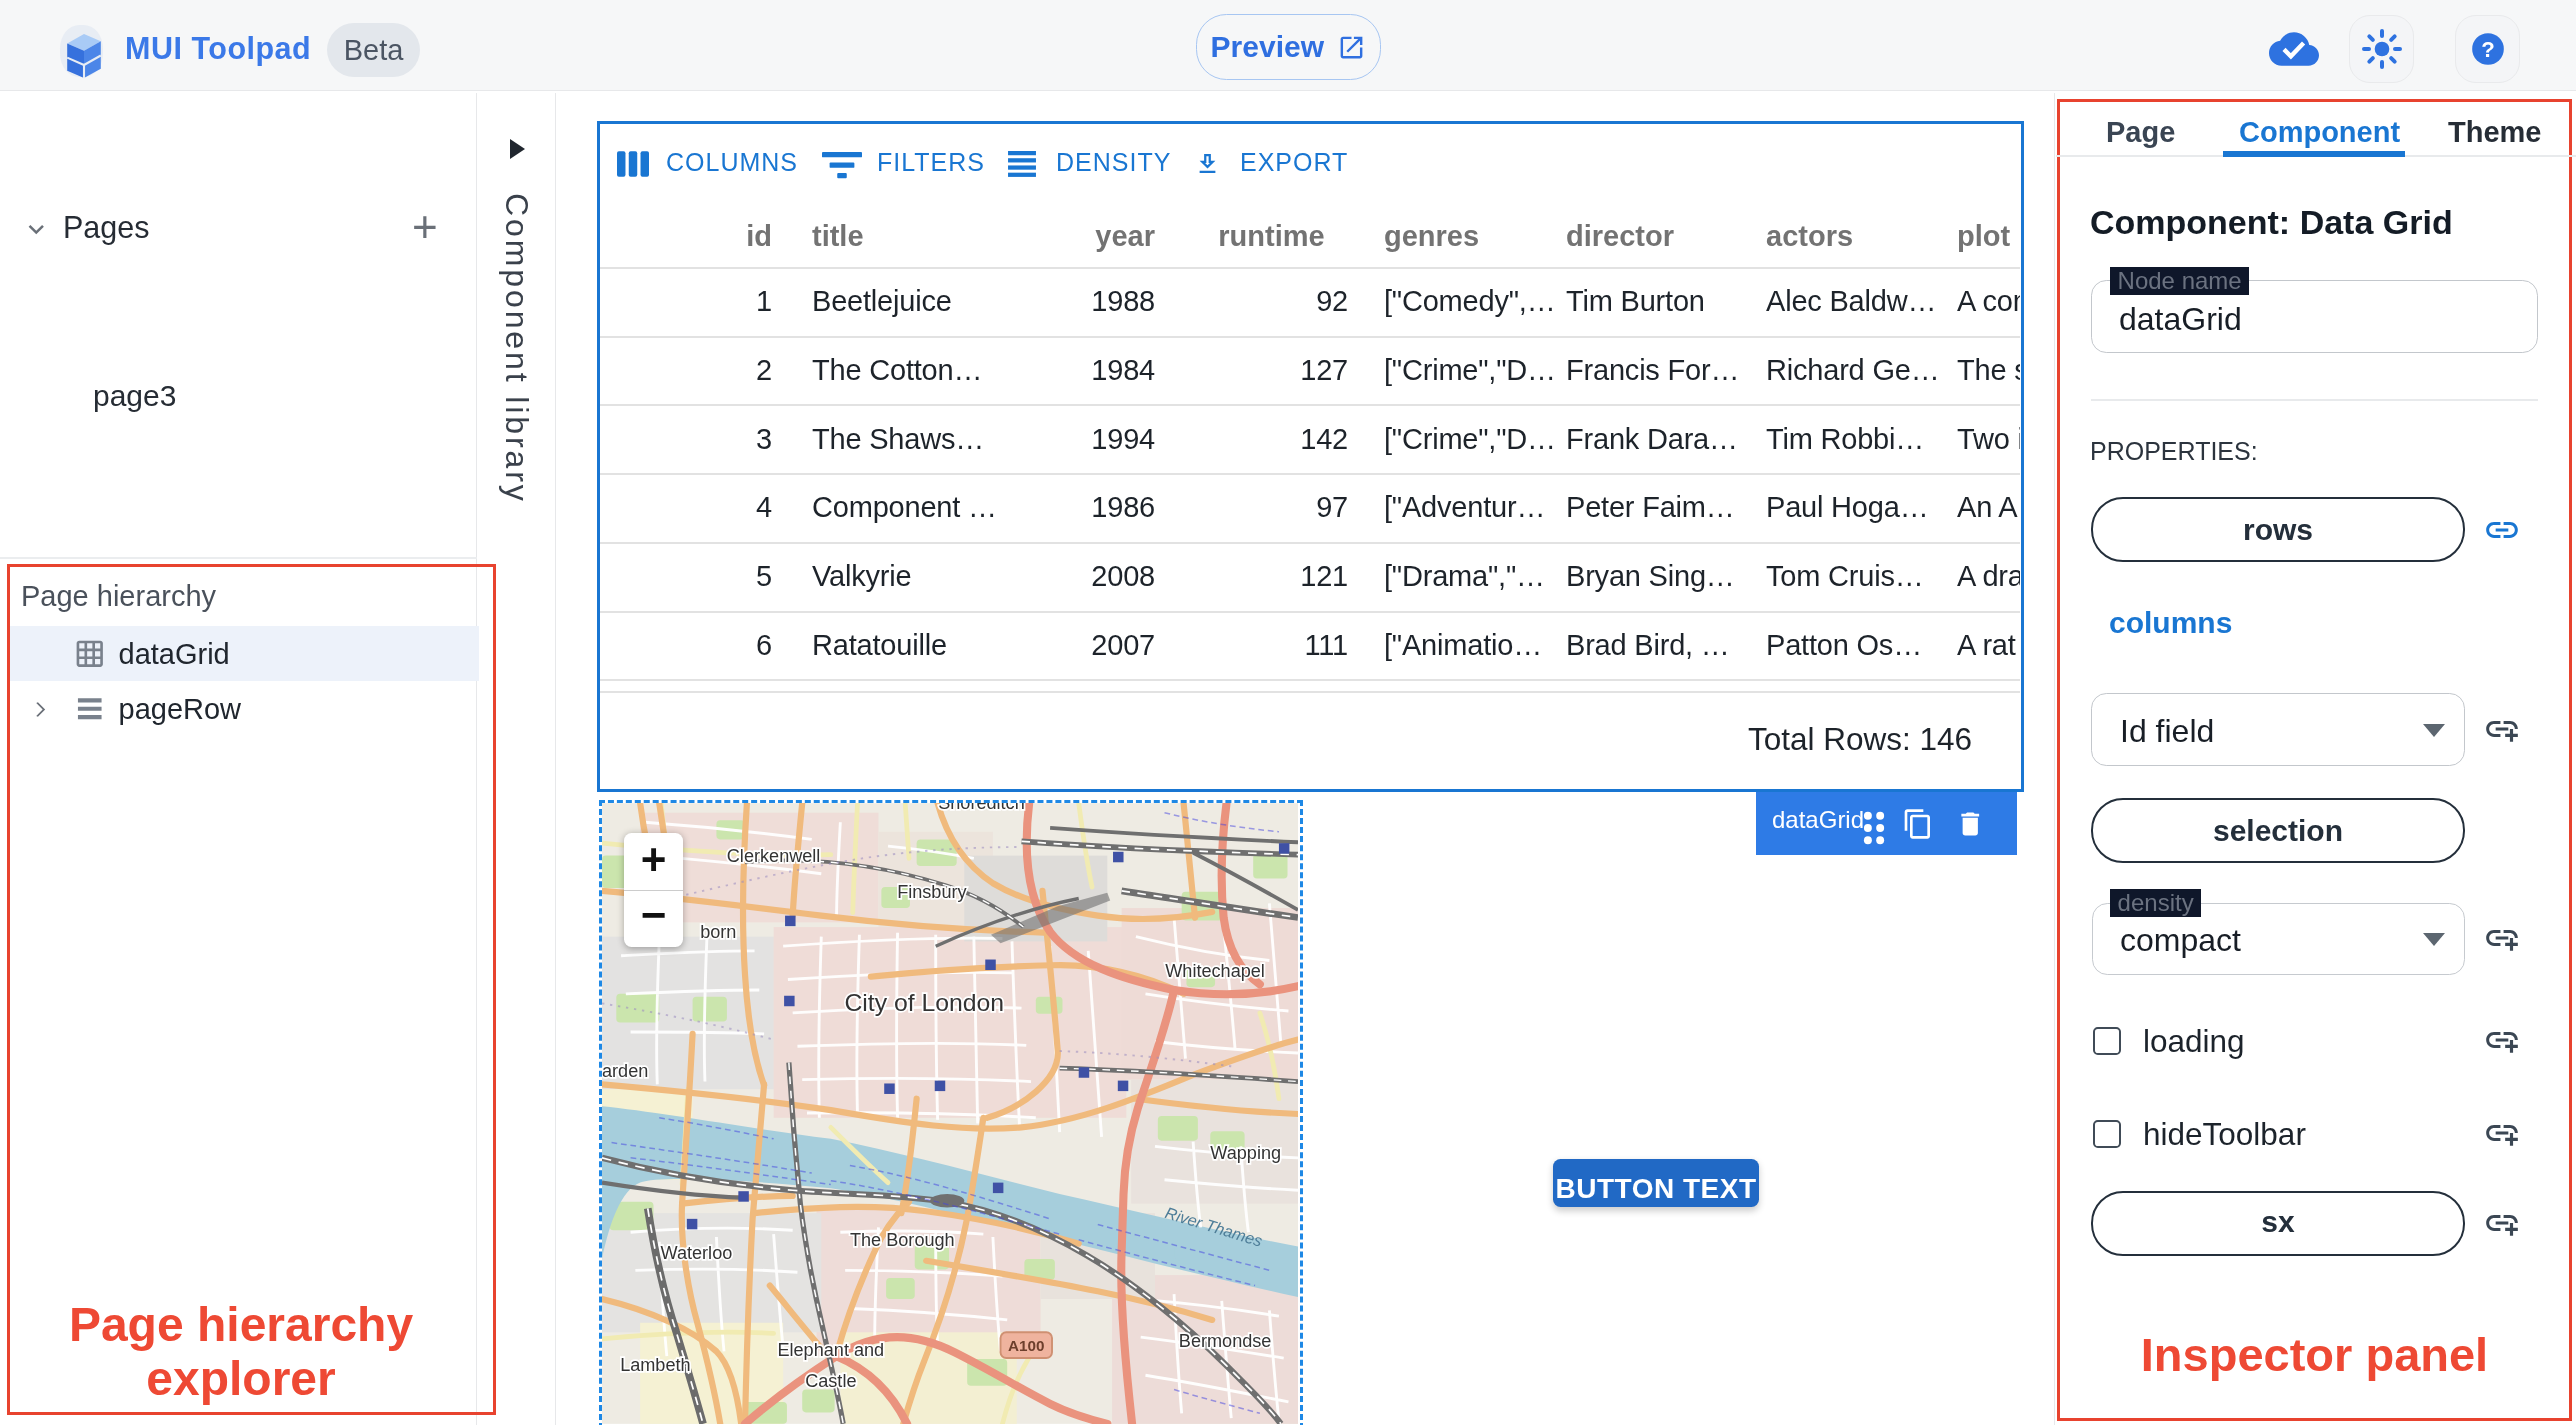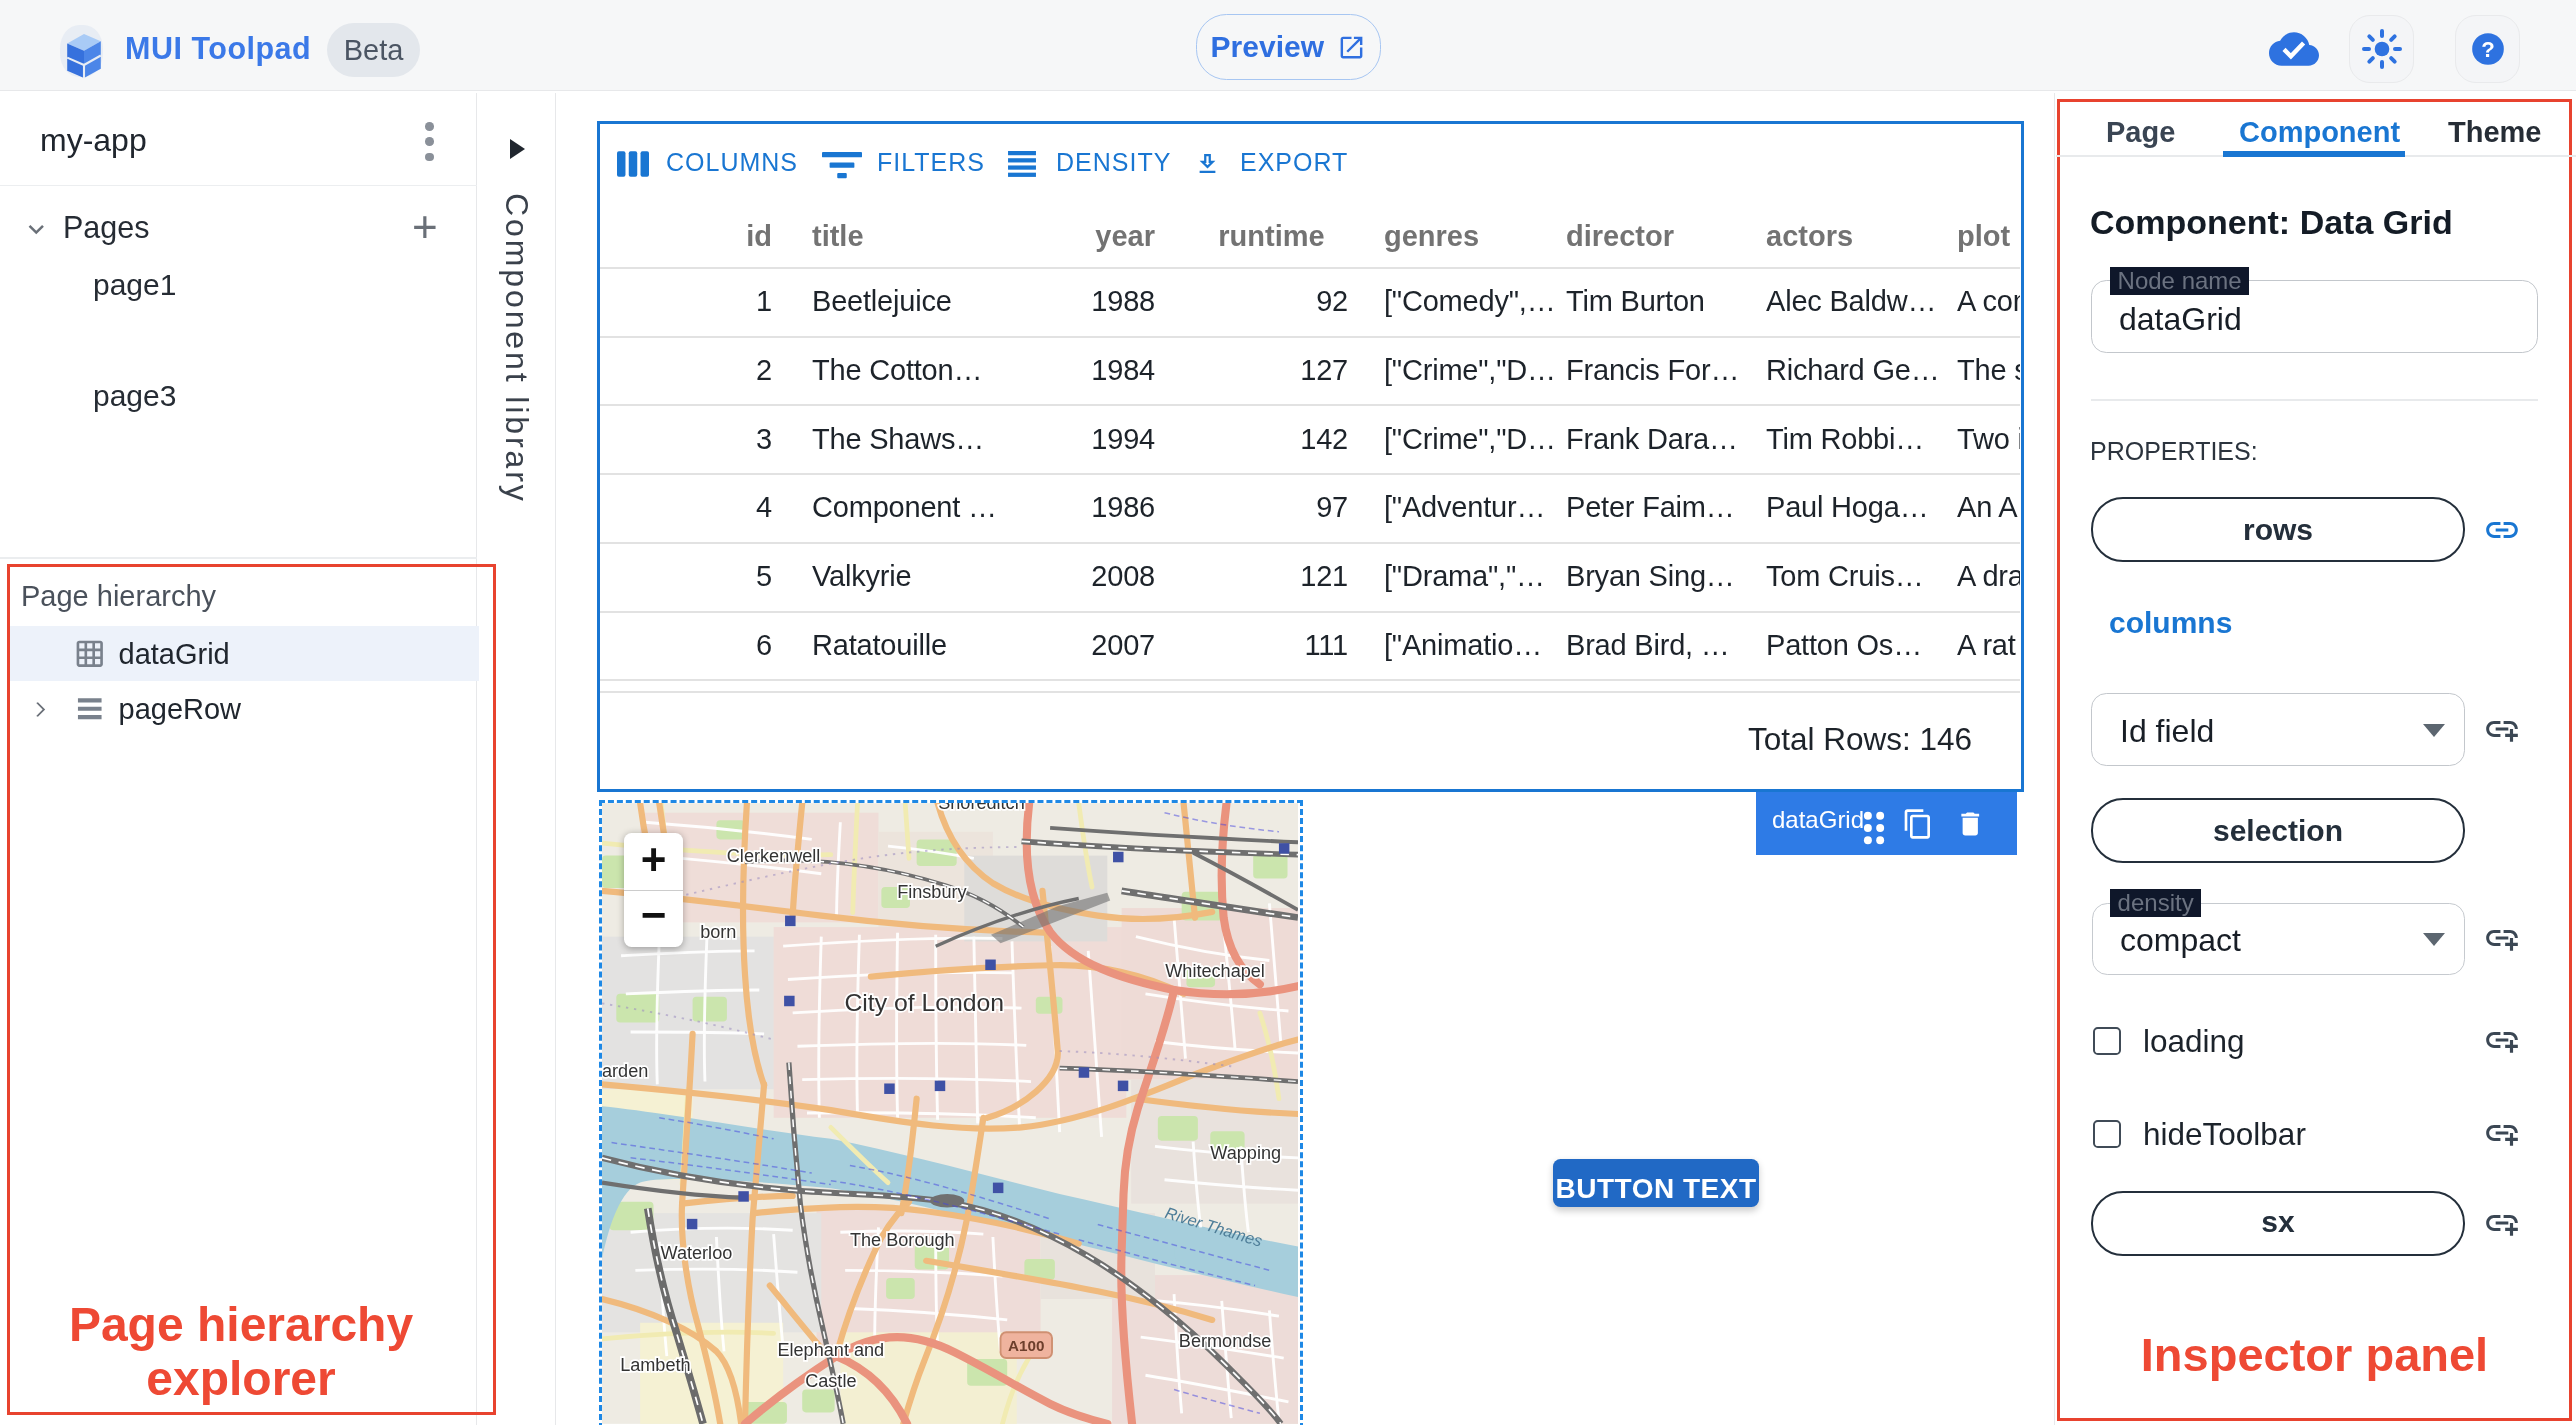--- a/index.html
+++ b/index.html
@@ -123,36 +123,27 @@
   </div>
   <div class="tbIconBtn" style="left:2455px;" id="helpBtn">
     <svg width="38" height="38" viewBox="0 0 24 24">
       <circle cx="12" cy="12" r="10" fill="#2e72e0"></circle>
       <text x="12" y="17" text-anchor="middle" font-size="14" font-weight="bold" fill="#fff" font-family="Liberation Sans, sans-serif">?</text>
     </svg>
   </div>
 </div>
 
 <div id="sidebar">
-  <div id="myapp">
-      <span class="t">my-app</span>
-      <span class="kebab">
-        <i></i>
-        <i></i>
-        <i></i>
-      </span>
-    </div>
   <div id="pagesHead">
     <svg class="chev" width="30.5" height="30.5" viewBox="0 0 24 24">
         <path d="M7.4 8.6 12 13.2l4.6-4.6L18 10l-6 6-6-6z" fill="#6a7078"></path>
       </svg>
     <span class="t">Pages</span>
       <span class="plus">+</span>
   </div>
-  <div class="pgItem" style="top:164px;">page1</div>
   <div class="pgItem" style="top:275px;">page3</div>
 </div>
 <div class="abs" style="left:0; top:557px; width:477px; height:1.9px; background:#ebedef;"></div>
 <div id="redBoxL"></div>
 <div id="phLabel" class="abs">Page hierarchy</div>
 <div class="hiItem" style="top:626px; background:#edf2fa;">
   <svg style="position:absolute; left:64px; top:12.4px;" width="31.5" height="31.5" viewBox="0 0 24 24">
       <path fill="#79818c" d="M20 2H4c-1.1 0-2 .9-2 2v16c0 1.1.9 2 2 2h16c1.1 0 2-.9 2-2V4c0-1.1-.9-2-2-2zM8 20H4v-4h4v4zm0-6H4v-4h4v4zm0-6H4V4h4v4zm6 12h-4v-4h4v4zm0-6h-4v-4h4v4zm0-6h-4V4h4v4zm6 12h-4v-4h4v4zm0-6h-4v-4h4v4zm0-6h-4V4h4v4z"></path>
     </svg>
   <span class="t">dataGrid</span>

